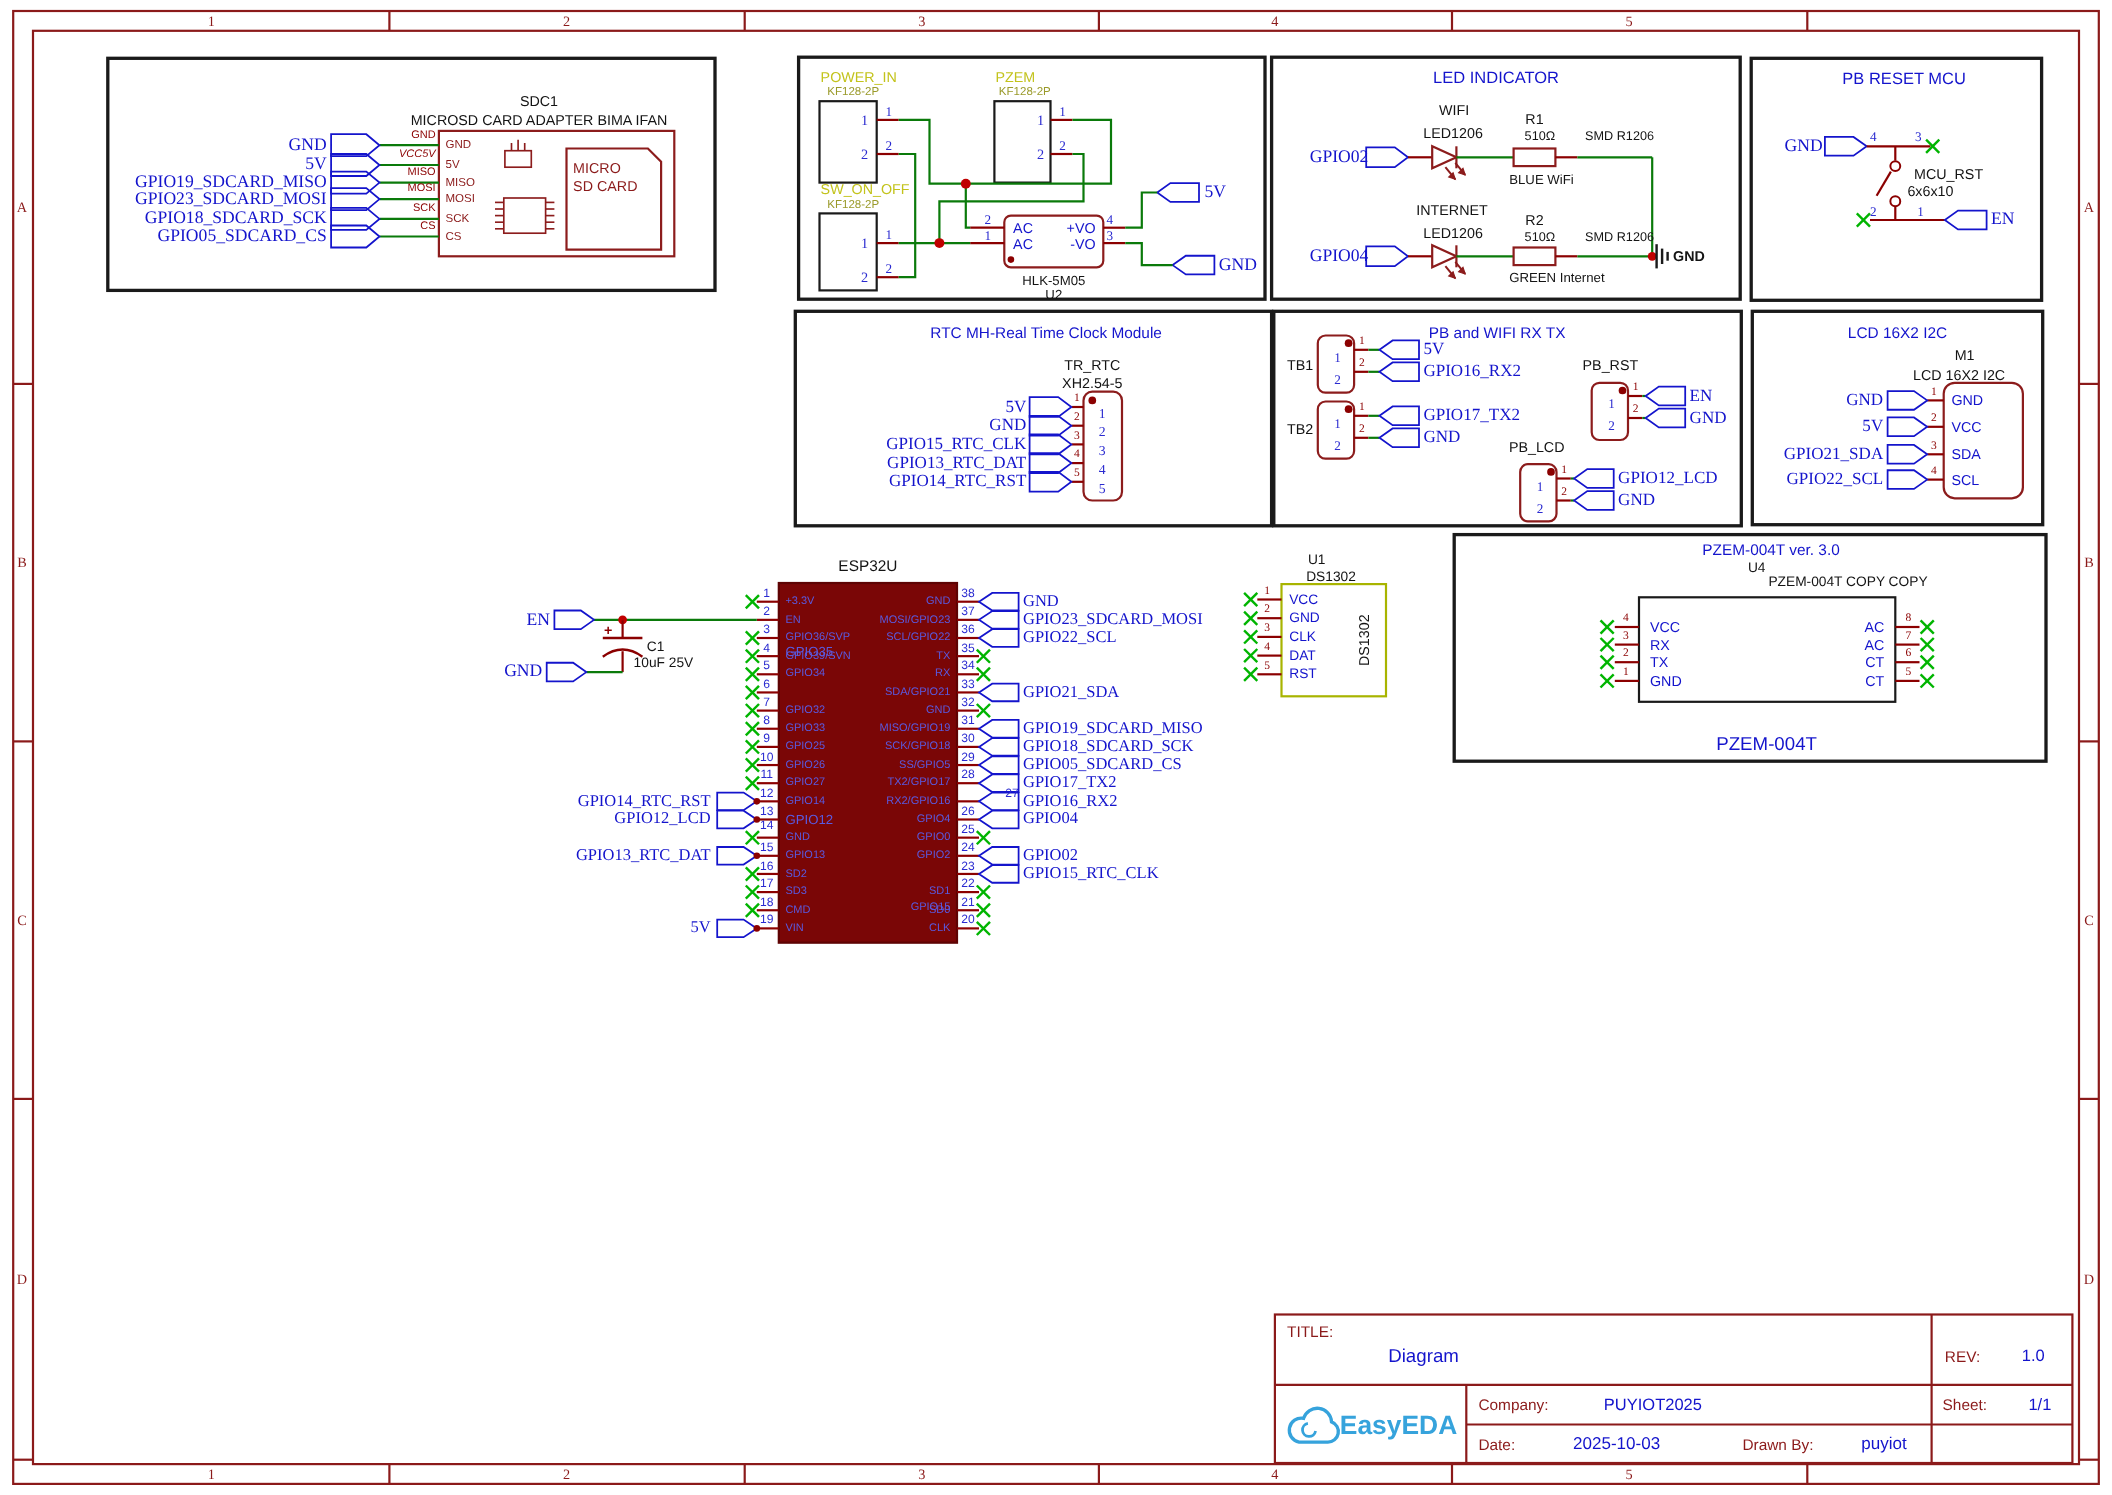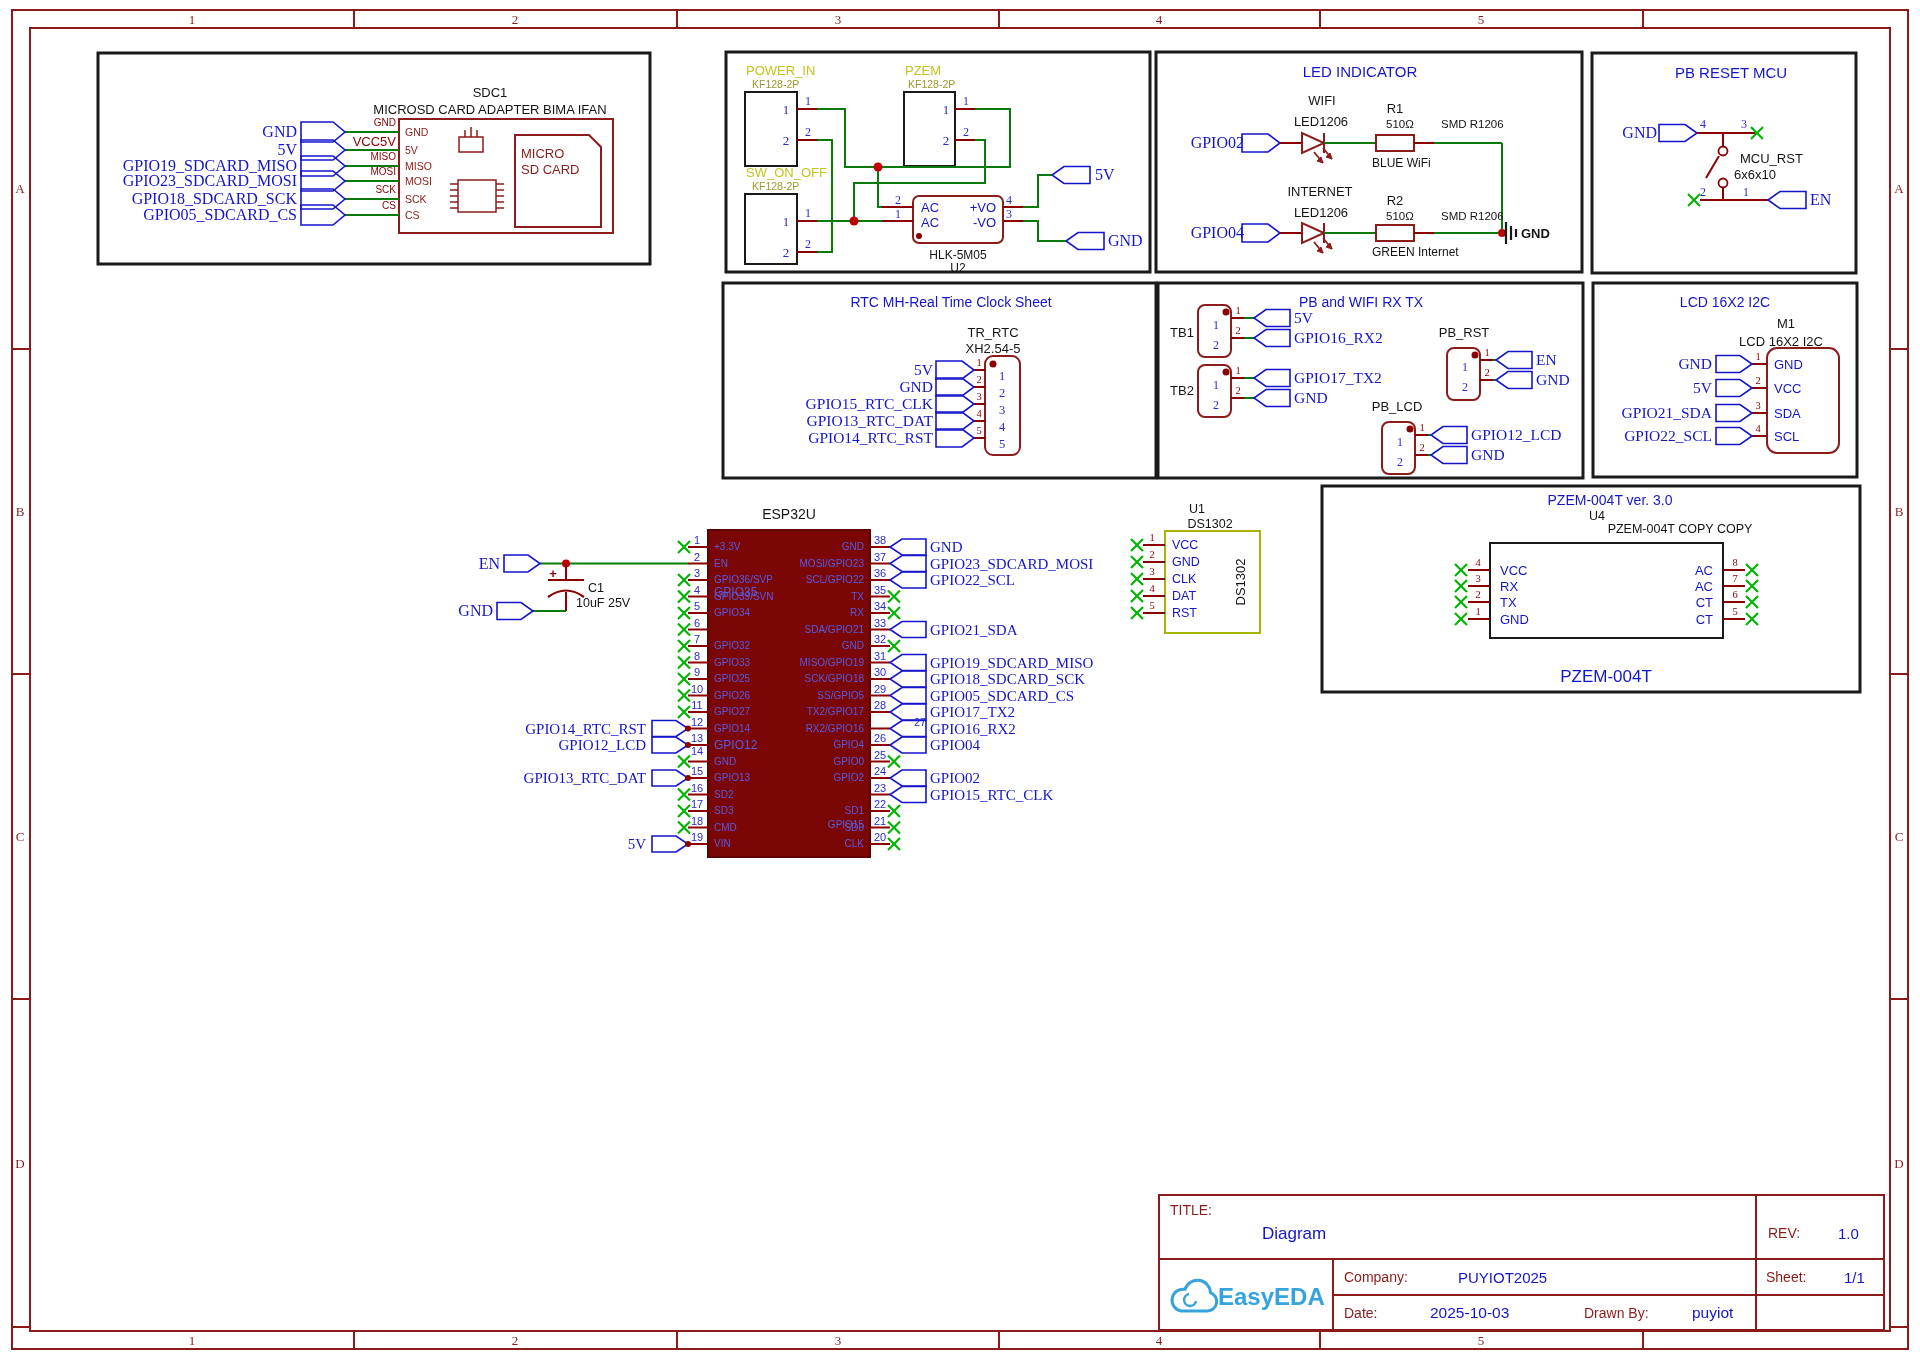--- a/index.html
+++ b/index.html
@@ -388,21 +388,21 @@
   <div class="t sans blue" style="left:1731px;top:72px;font-size:15px">PB RESET MCU</div>
   <div class="t tr serif blue" style="left:1657px;top:133px;font-size:16px">GND</div>
   <div class="t tl serif blue" style="left:1810px;top:200px;font-size:16px">EN</div>
   <div class="t tl sans blk" style="left:1740px;top:158px;font-size:13px">MCU_RST</div>
   <div class="t tl sans blk" style="left:1734px;top:174px;font-size:13px">6x6x10</div>
   <div class="t serif bnum" style="left:1703px;top:124px;font-size:12px">4</div>
   <div class="t serif bnum" style="left:1744px;top:124px;font-size:12px">3</div>
   <div class="t serif bnum" style="left:1703px;top:192px;font-size:12px">2</div>
   <div class="t serif bnum" style="left:1746px;top:192px;font-size:12px">1</div>
 
-  <div class="t sans blue" style="left:951px;top:302px;font-size:14px">RTC MH-Real Time Clock Sheet</div>
+  <div class="t sans blue" style="left:951px;top:302px;font-size:14px">RTC MH-Real Time Clock Module</div>
   <div class="t sans blk" style="left:993px;top:332px;font-size:13px">TR_RTC</div>
   <div class="t sans blk" style="left:993px;top:348px;font-size:13px">XH2.54-5</div>
 
   <div class="t sans blue" style="left:1361px;top:302px;font-size:14px">PB and WIFI RX TX</div>
   <div class="t sans blk" style="left:1182px;top:332px;font-size:13px">TB1</div>
   <div class="t sans blk" style="left:1182px;top:390px;font-size:13px">TB2</div>
   <div class="t sans blk" style="left:1464px;top:332px;font-size:13px">PB_RST</div>
   <div class="t sans blk" style="left:1397px;top:406px;font-size:13px">PB_LCD</div>
 
   <div class="t sans blue" style="left:1725px;top:302px;font-size:14px">LCD 16X2 I2C</div>
@@ -453,21 +453,21 @@
     <div class="t serif dred" style="left: 20px; top: 511px; font-size: 13px;">B</div>
     <div class="t serif dred" style="left: 1899px; top: 511px; font-size: 13px;">B</div>
     <div class="t serif dred" style="left: 20px; top: 836px; font-size: 13px;">C</div>
     <div class="t serif dred" style="left: 1899px; top: 836px; font-size: 13px;">C</div>
     <div class="t serif dred" style="left: 20px; top: 1163px; font-size: 13px;">D</div>
     <div class="t serif dred" style="left: 1899px; top: 1163px; font-size: 13px;">D</div>
     <div class="t tr serif blue" style="left: 297px; top: 132px; font-size: 16px;">GND</div>
     <div class="t tr sans pred" style="left: 396px; top: 123px; font-size: 10px;">GND</div>
     <div class="t tl sans dred" style="left: 405px; top: 132px; font-size: 10.5px;">GND</div>
     <div class="t tr serif blue" style="left: 297px; top: 150px; font-size: 16px;">5V</div>
-    <div class="t tr sans pred" style="left: 396px; top: 141px; font-size: 13px;">VCC5V</div>
+    <div class="t tr sans pred" style="left: 396px; top: 141px; font-size: 10px; font-style: italic;">VCC5V</div>
     <div class="t tl sans dred" style="left: 405px; top: 150px; font-size: 10.5px;">5V</div>
     <div class="t tr serif blue" style="left: 297px; top: 166px; font-size: 16px;">GPIO19_SDCARD_MISO</div>
     <div class="t tr sans pred" style="left: 396px; top: 157px; font-size: 10px;">MISO</div>
     <div class="t tl sans dred" style="left: 405px; top: 166px; font-size: 10.5px;">MISO</div>
     <div class="t tr serif blue" style="left: 297px; top: 181px; font-size: 16px;">GPIO23_SDCARD_MOSI</div>
     <div class="t tr sans pred" style="left: 396px; top: 172px; font-size: 10px;">MOSI</div>
     <div class="t tl sans dred" style="left: 405px; top: 181px; font-size: 10.5px;">MOSI</div>
     <div class="t tr serif blue" style="left: 297px; top: 199px; font-size: 16px;">GPIO18_SDCARD_SCK</div>
     <div class="t tr sans pred" style="left: 396px; top: 190px; font-size: 10px;">SCK</div>
     <div class="t tl sans dred" style="left: 405px; top: 199px; font-size: 10.5px;">SCK</div>

